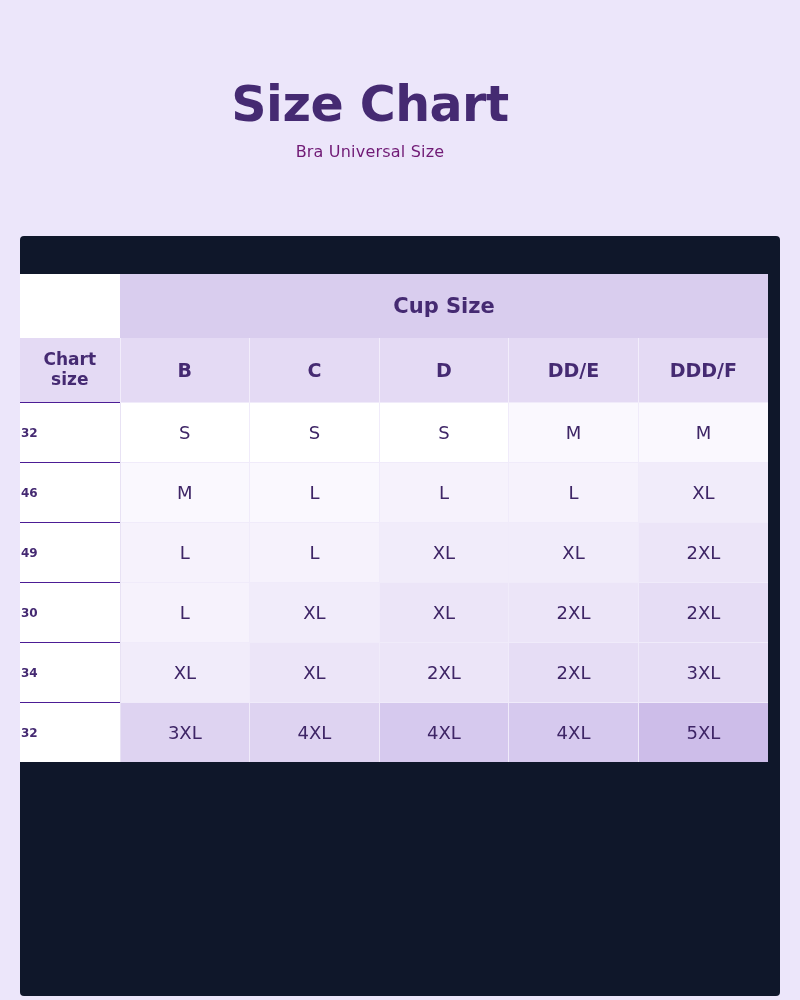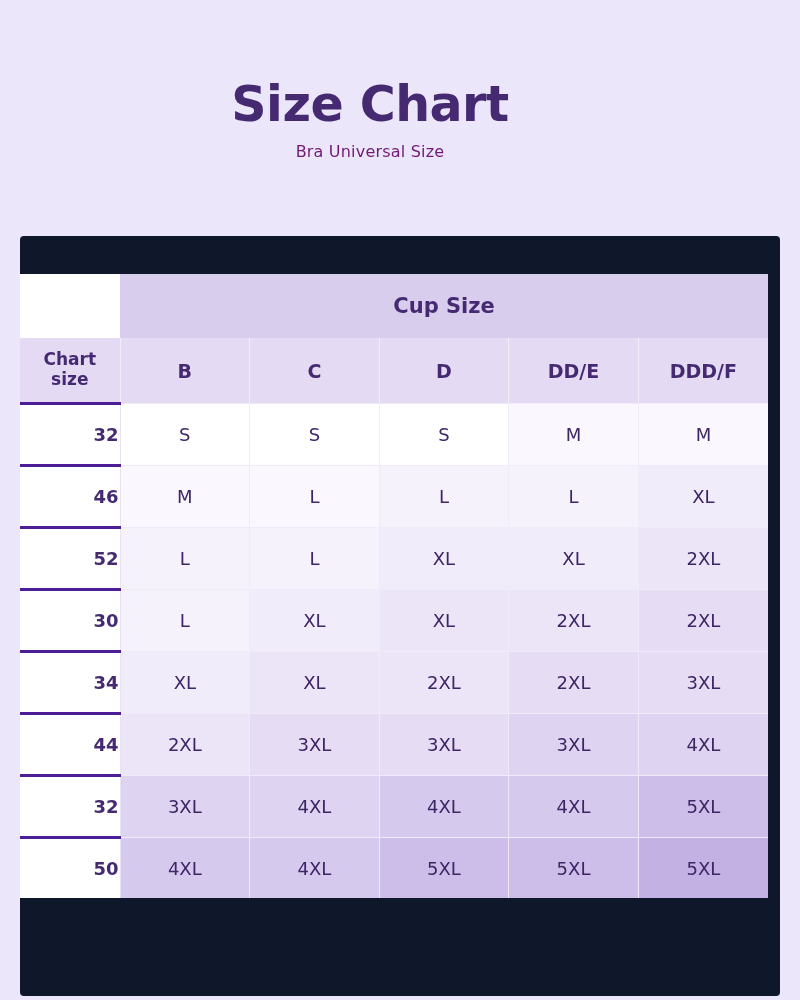--- a/index.html
+++ b/index.html
@@ -87,25 +87,25 @@
     color: #452a72;
     font-size: 19px;
     text-align: center;
     height: 62px;
     border: none;
     border-left: 1px solid #f2edfb;
   }
   td.bandval {
     background: #ffffff;
     color: #452a72;
-    font-size: 18px;
-    font-weight: bold;
-    text-align: right;
+    font-size: 12px;
+    font-weight: bold;
+    text-align: left;
     height: 57px;
-    border-top: 3px solid #4c1d95;
+    border-top: 1px solid #4c1d95;
     border-right: 1px solid #e8e2f4;
   }
   td.cell {
     color: #3e2566;
     font-size: 18px;
     text-align: center;
     height: 57px;
     border-top: 1px solid #f0ebfa;
     border-left: 1px solid #f0ebfa;
   }
@@ -158,21 +158,21 @@
         </tr>
         <tr>
           <td class="bandval">46</td>
           <td class="cell" style="background: rgb(250, 248, 254);">M</td>
           <td class="cell" style="background: rgb(250, 248, 254);">L</td>
           <td class="cell" style="background: rgb(246, 242, 252);">L</td>
           <td class="cell" style="background: rgb(246, 242, 252);">L</td>
           <td class="cell" style="background: rgb(241, 236, 250);">XL</td>
         </tr>
         <tr>
-          <td class="bandval">52</td>
+          <td class="bandval">49</td>
           <td class="cell" style="background: rgb(246, 242, 252);">L</td>
           <td class="cell" style="background: rgb(246, 242, 252);">L</td>
           <td class="cell" style="background: rgb(241, 236, 250);">XL</td>
           <td class="cell" style="background: rgb(241, 236, 250);">XL</td>
           <td class="cell" style="background: rgb(236, 229, 248);">2XL</td>
         </tr>
         <tr>
           <td class="bandval">30</td>
           <td class="cell" style="background: rgb(246, 242, 252);">L</td>
           <td class="cell" style="background: rgb(241, 236, 250);">XL</td>
@@ -180,42 +180,26 @@
           <td class="cell" style="background: rgb(236, 229, 248);">2XL</td>
           <td class="cell" style="background: rgb(230, 221, 245);">2XL</td>
         </tr>
         <tr>
           <td class="bandval">34</td>
           <td class="cell" style="background: rgb(241, 236, 250);">XL</td>
           <td class="cell" style="background: rgb(236, 229, 248);">XL</td>
           <td class="cell" style="background: rgb(236, 229, 248);">2XL</td>
           <td class="cell" style="background: rgb(230, 221, 245);">2XL</td>
           <td class="cell" style="background: rgb(230, 221, 245);">3XL</td>
-        </tr>
-        <tr>
-          <td class="bandval">44</td>
-          <td class="cell" style="background: rgb(236, 229, 248);">2XL</td>
-          <td class="cell" style="background: rgb(230, 221, 245);">3XL</td>
-          <td class="cell" style="background: rgb(230, 221, 245);">3XL</td>
-          <td class="cell" style="background: rgb(222, 211, 241);">3XL</td>
-          <td class="cell" style="background: rgb(222, 211, 241);">4XL</td>
         </tr>
         <tr>
           <td class="bandval">32</td>
           <td class="cell" style="background: rgb(222, 211, 241);">3XL</td>
           <td class="cell" style="background: rgb(222, 211, 241);">4XL</td>
           <td class="cell" style="background: rgb(214, 201, 238);">4XL</td>
           <td class="cell" style="background: rgb(214, 201, 238);">4XL</td>
           <td class="cell" style="background: rgb(205, 189, 233);">5XL</td>
         </tr>
-        <tr>
-          <td class="bandval">50</td>
-          <td class="cell" style="background: rgb(214, 201, 238);">4XL</td>
-          <td class="cell" style="background: rgb(214, 201, 238);">4XL</td>
-          <td class="cell" style="background: rgb(205, 189, 233);">5XL</td>
-          <td class="cell" style="background: rgb(205, 189, 233);">5XL</td>
-          <td class="cell" style="background: rgb(195, 177, 228);">5XL</td>
-        </tr>
       </tbody>
     </table>
   </div>
 
 </div>
 
 </body></html>

